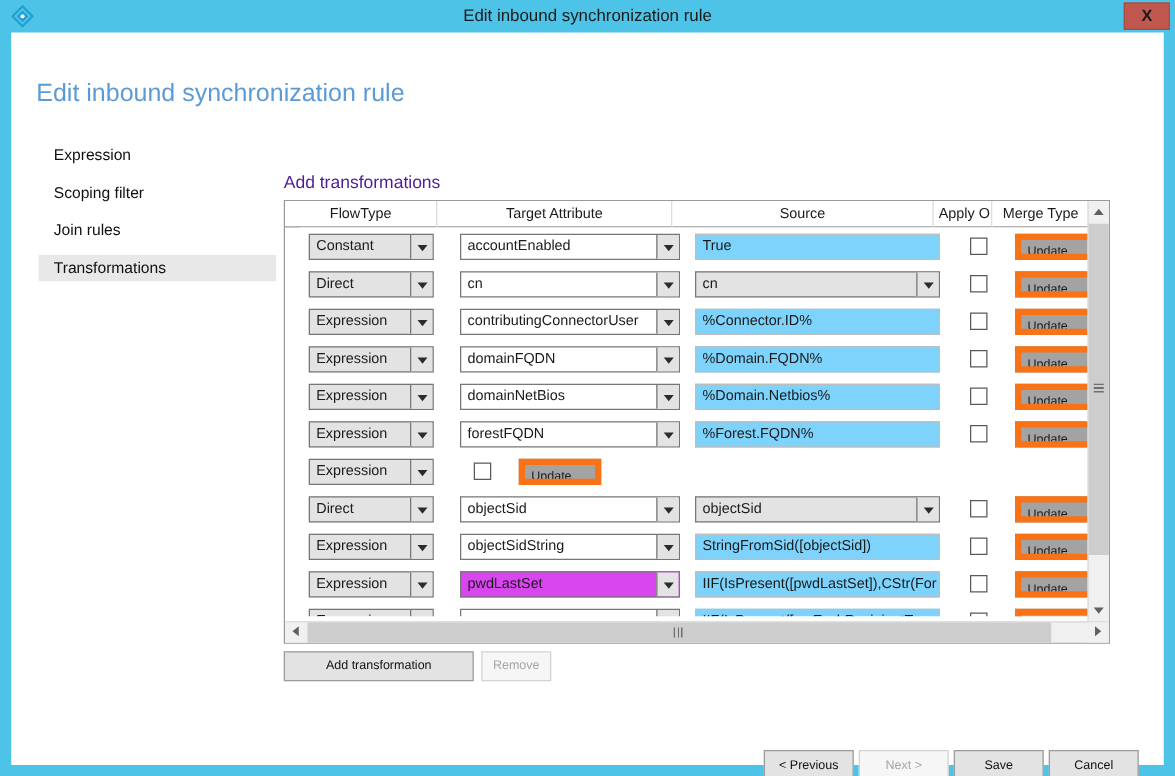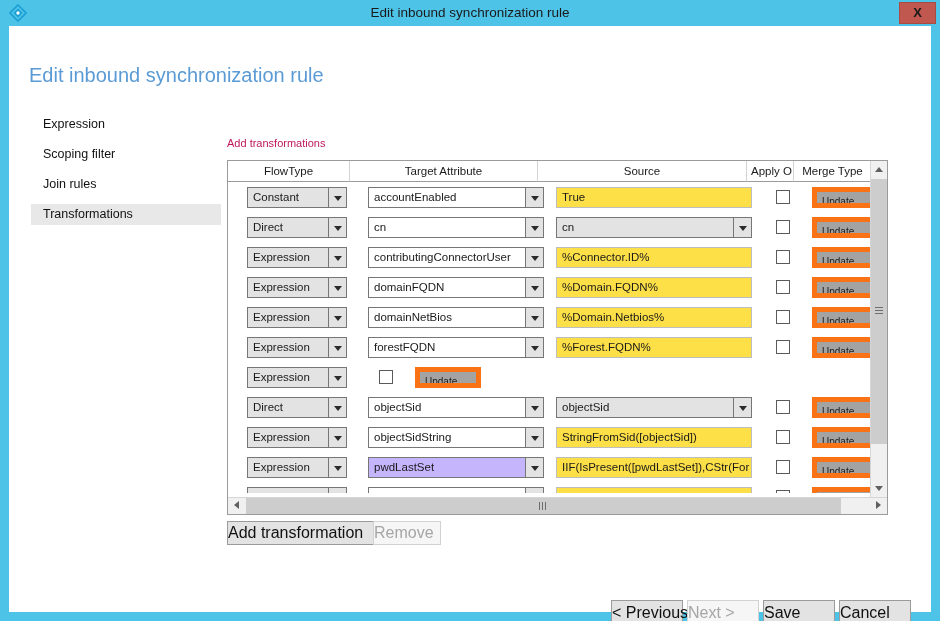--- a/index.html
+++ b/index.html
@@ -89,22 +89,22 @@
     white-space: nowrap;
   }
   .nav-item.active {
     background: #e8e8e8;
   }
 
   
   .section-title {
     position: absolute;
     left: 218px; top: 111px;
-    font-size: 11px;
-    color: #be185d;
+    font-size: 14px;
+    color: #4c1d95;
     white-space: nowrap;
   }
 
   .grid-wrap {
     position: absolute;
     left: 218px; top: 134px;
     width: 661px; height: 355px;
     border: 1px solid #9b9b9b;
     box-sizing: border-box;
     background: #ffffff;
@@ -197,21 +197,21 @@
     border-top: 5px solid #2b2b2b;
   }
   .combo.flow { width: 100px; }
   .combo.attr { width: 176px; }
   .combo.src  { width: 196px; }
 
   
   .txt {
     width: 196px;
     height: 21px;
-    background: #fde047;
+    background: #7dd3fc;
     border: 1px solid #bdbdbd;
     box-sizing: border-box;
     font-size: 11.5px;
     color: #1a1a1a;
     line-height: 19px;
     padding-left: 5px;
     white-space: nowrap;
     overflow: hidden;
     cursor: text;
   }
@@ -331,41 +331,42 @@
       linear-gradient(to right, #6e6e6e 0 1px, transparent 1px 3px,
                       #6e6e6e 3px 4px, transparent 4px 6px,
                       #6e6e6e 6px 7px);
   }
 
   
   .btn {
     background: #e3e3e3;
     border: 1px solid #9b9b9b;
     box-sizing: border-box;
-    font-size: 16px;
+    font-size: 10px;
     color: #111111;
+    text-align: center;
     cursor: pointer;
     white-space: nowrap;
   }
   .btn.disabled {
     background: #f6f6f6;
     border-color: #d2d2d2;
     color: #a6a6a6;
     cursor: default;
   }
   .btn-add {
     position: absolute;
     left: 218px; top: 495px;
     width: 152px; height: 24px;
     line-height: 22px;
   }
   .btn-remove {
     position: absolute;
-    left: 364px; top: 495px;
-    width: 68px; height: 24px;
+    left: 376px; top: 495px;
+    width: 56px; height: 24px;
     line-height: 22px;
   }
 
   
   .btn-prev {
     position: absolute;
     left: 602px; top: 574px;
     width: 72px; height: 25px;
     line-height: 23px;
   }
@@ -574,21 +575,21 @@
             </div>
             <div class="cell c4">
               <div class="merge-btn">Update</div>
             </div>
           </div>
           <div class="row">
             <div class="cell c0">
               <div class="combo flow">Expression<span class="arrow"></span></div>
             </div>
             <div class="cell c1">
-              <div class="combo attr" style="background: #c4b5fd;">pwdLastSet<span class="arrow"></span></div>
+              <div class="combo attr" style="background: #d946ef;">pwdLastSet<span class="arrow"></span></div>
             </div>
             <div class="cell c2">
               <div class="txt">IIF(IsPresent([pwdLastSet]),CStr(For</div>
             </div>
             <div class="cell c3">
               <div class="chk"></div>
             </div>
             <div class="cell c4">
               <div class="merge-btn">Update</div>
             </div>

